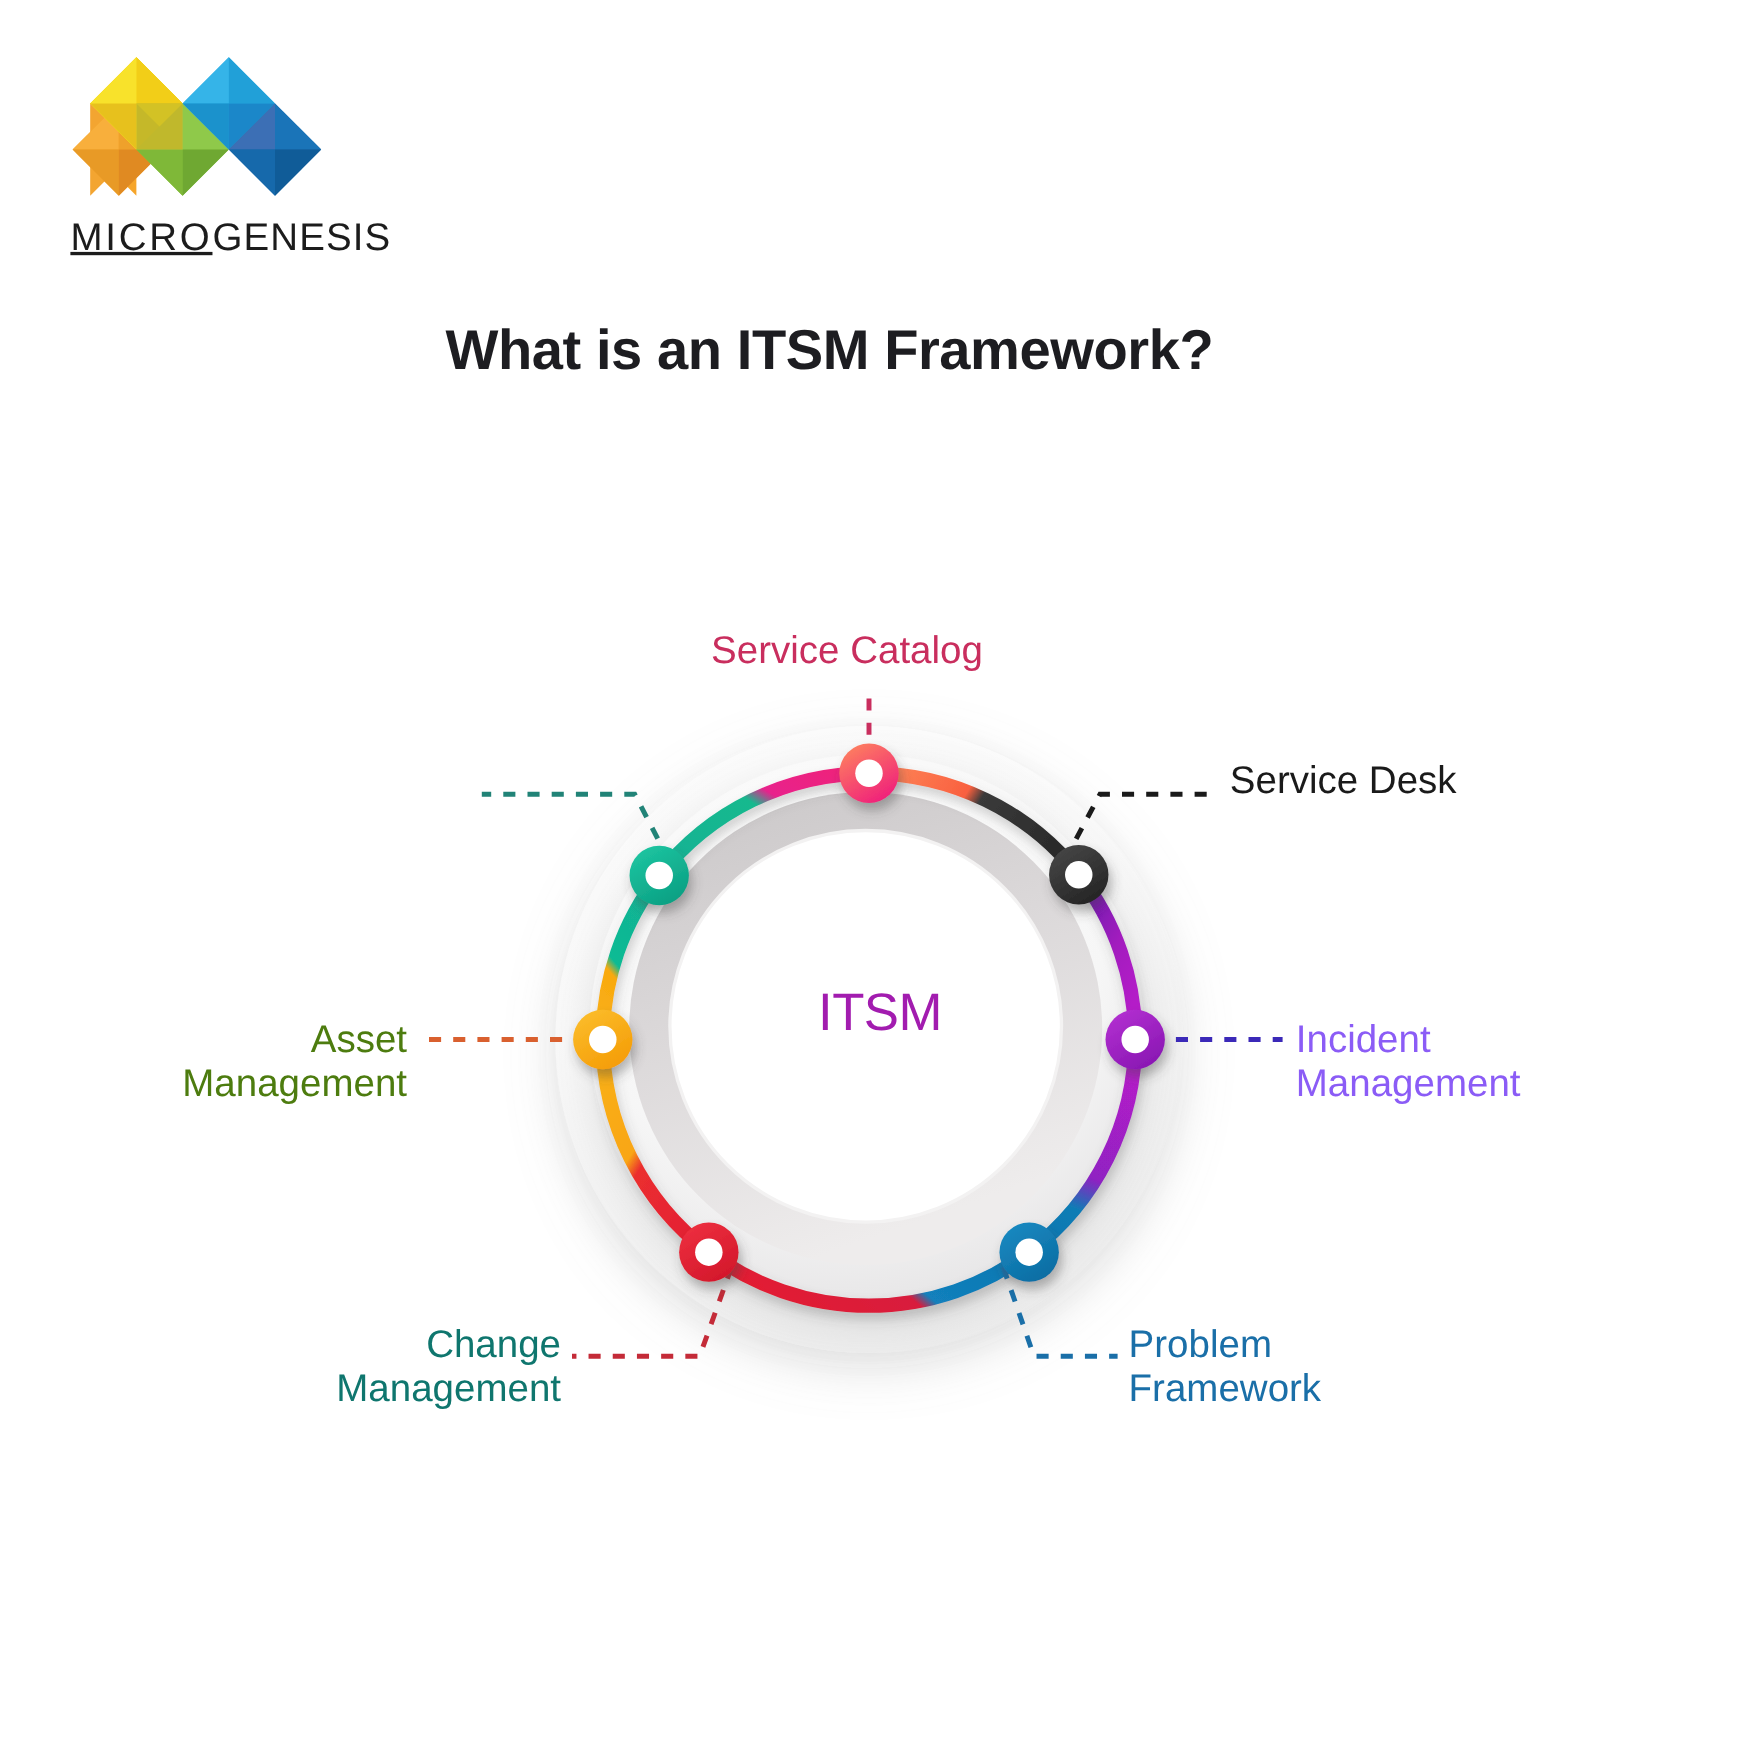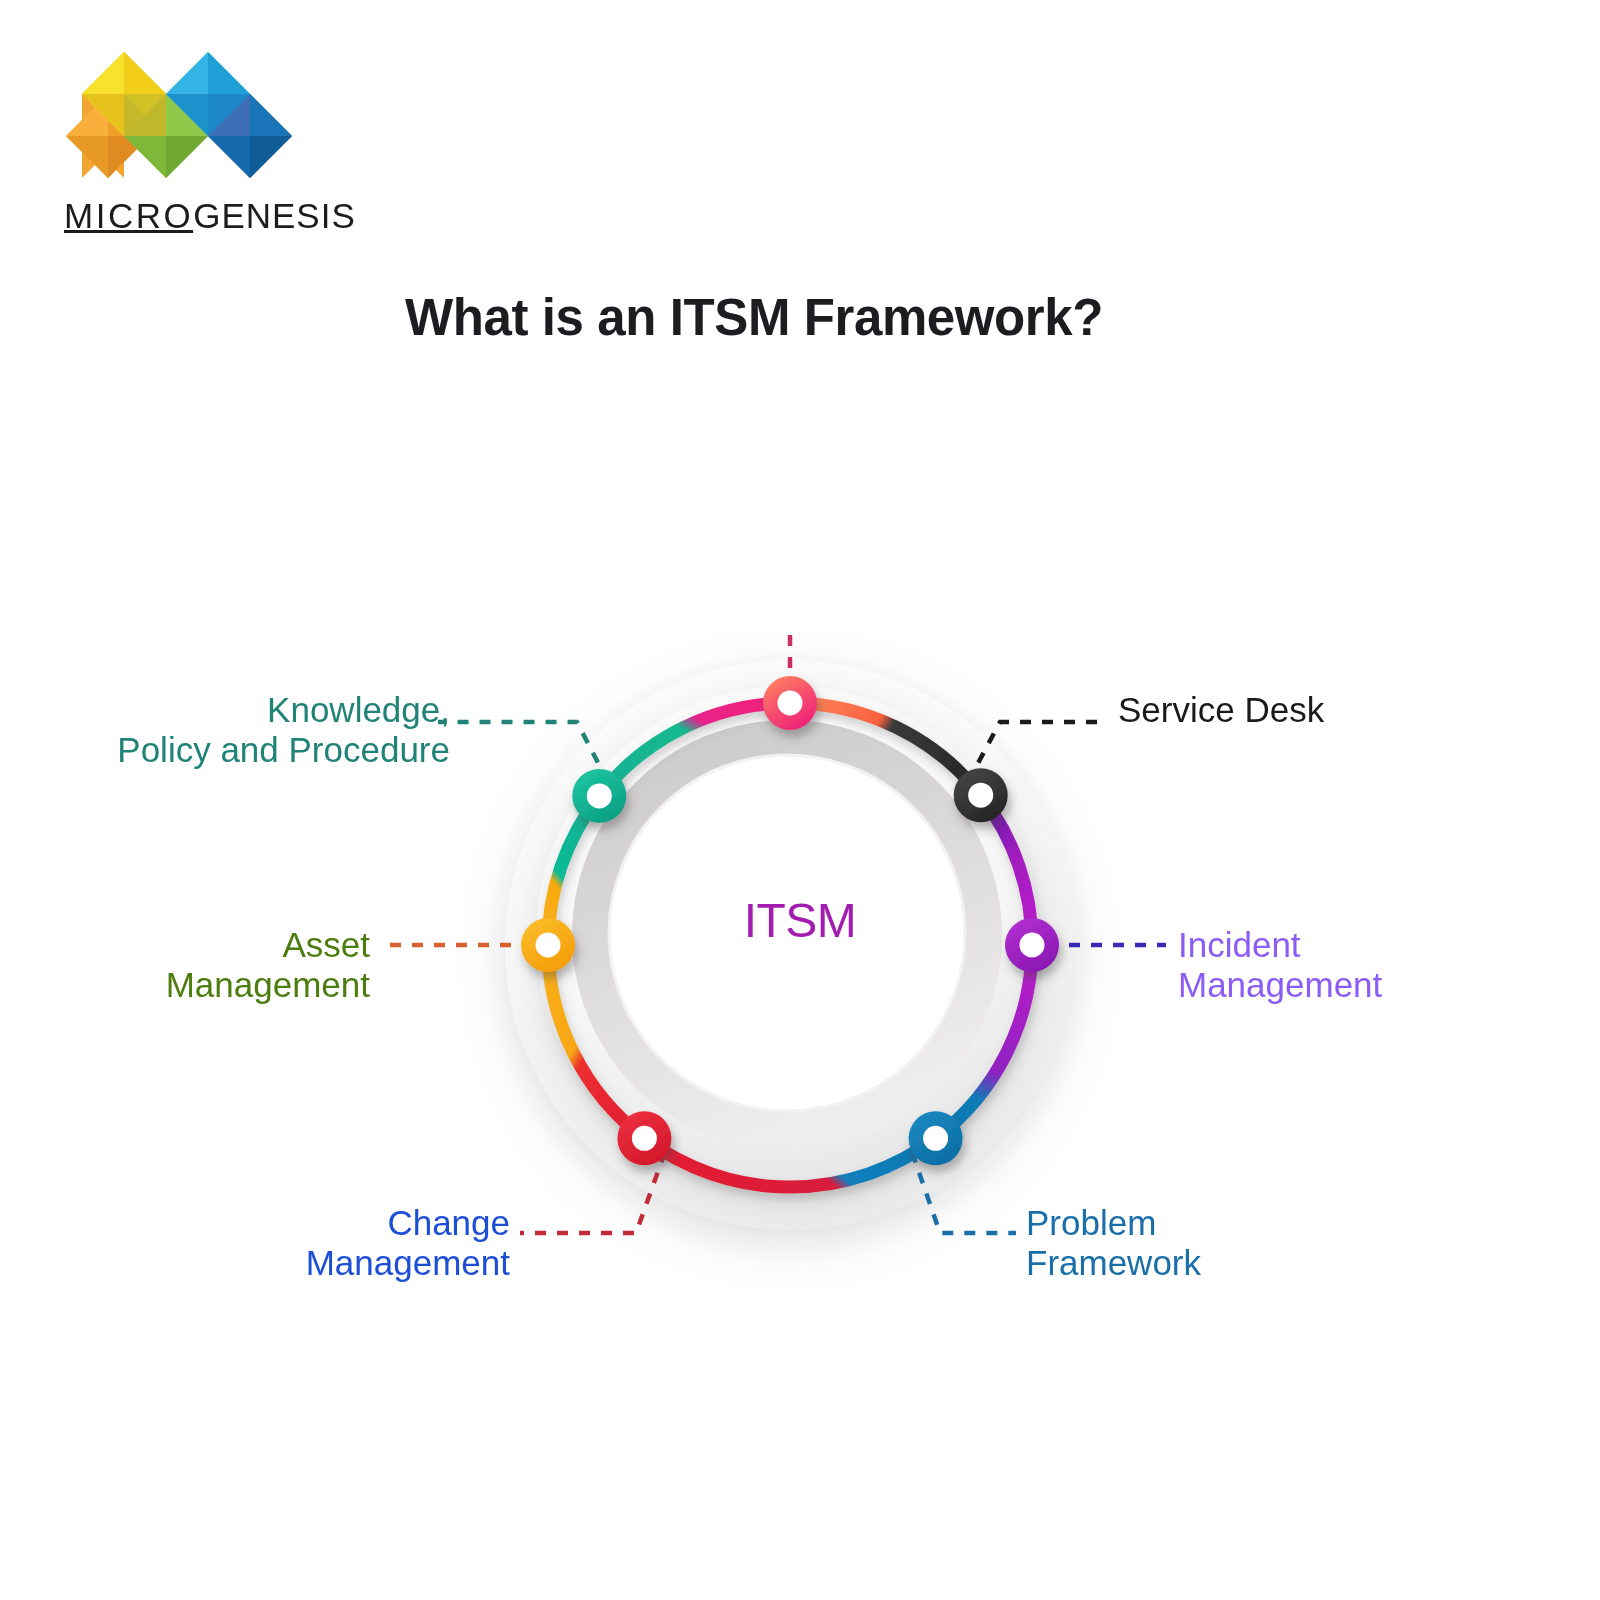--- a/index.html
+++ b/index.html
@@ -325,31 +325,30 @@
         <circle cx="935.6" cy="1138.3" r="12.5" fill="#ffffff"></circle>
         <circle cx="644.4" cy="1138.3" r="12.5" fill="#ffffff"></circle>
         <circle cx="548" cy="945" r="12.5" fill="#ffffff"></circle>
         <circle cx="599.3" cy="795.9" r="12.5" fill="#ffffff"></circle>
       </g>
     </svg>
   </div>
 
   <div id="itsm-center-label">ITSM</div>
 
+  <div class="label center" id="lbl-service-catalog" style="color:#C92E5E">Service Catalog</div>
 
   <div class="label right" id="lbl-service-desk" style="color:#1A1A1A">Service Desk</div>
 
   <div class="label right" id="lbl-incident" style="color:#8b5cf6">Incident
 Management</div>
 
   <div class="label right" id="lbl-problem" style="color:#1A6FA8">Problem
 Framework</div>
 
-  <div class="label left" id="lbl-change" style="color:#1d4ed8">Change
+  <div class="label left" id="lbl-change" style="color:#0f766e">Change
 Management</div>
 
   <div class="label left" id="lbl-asset" style="color:#4d7c0f">Asset
 Management</div>
 
-  <div class="label left" id="lbl-knowledge" style="color:#218377">Knowledge,
-Policy and Procedure</div>
 
 </div>
 
 </body></html>

